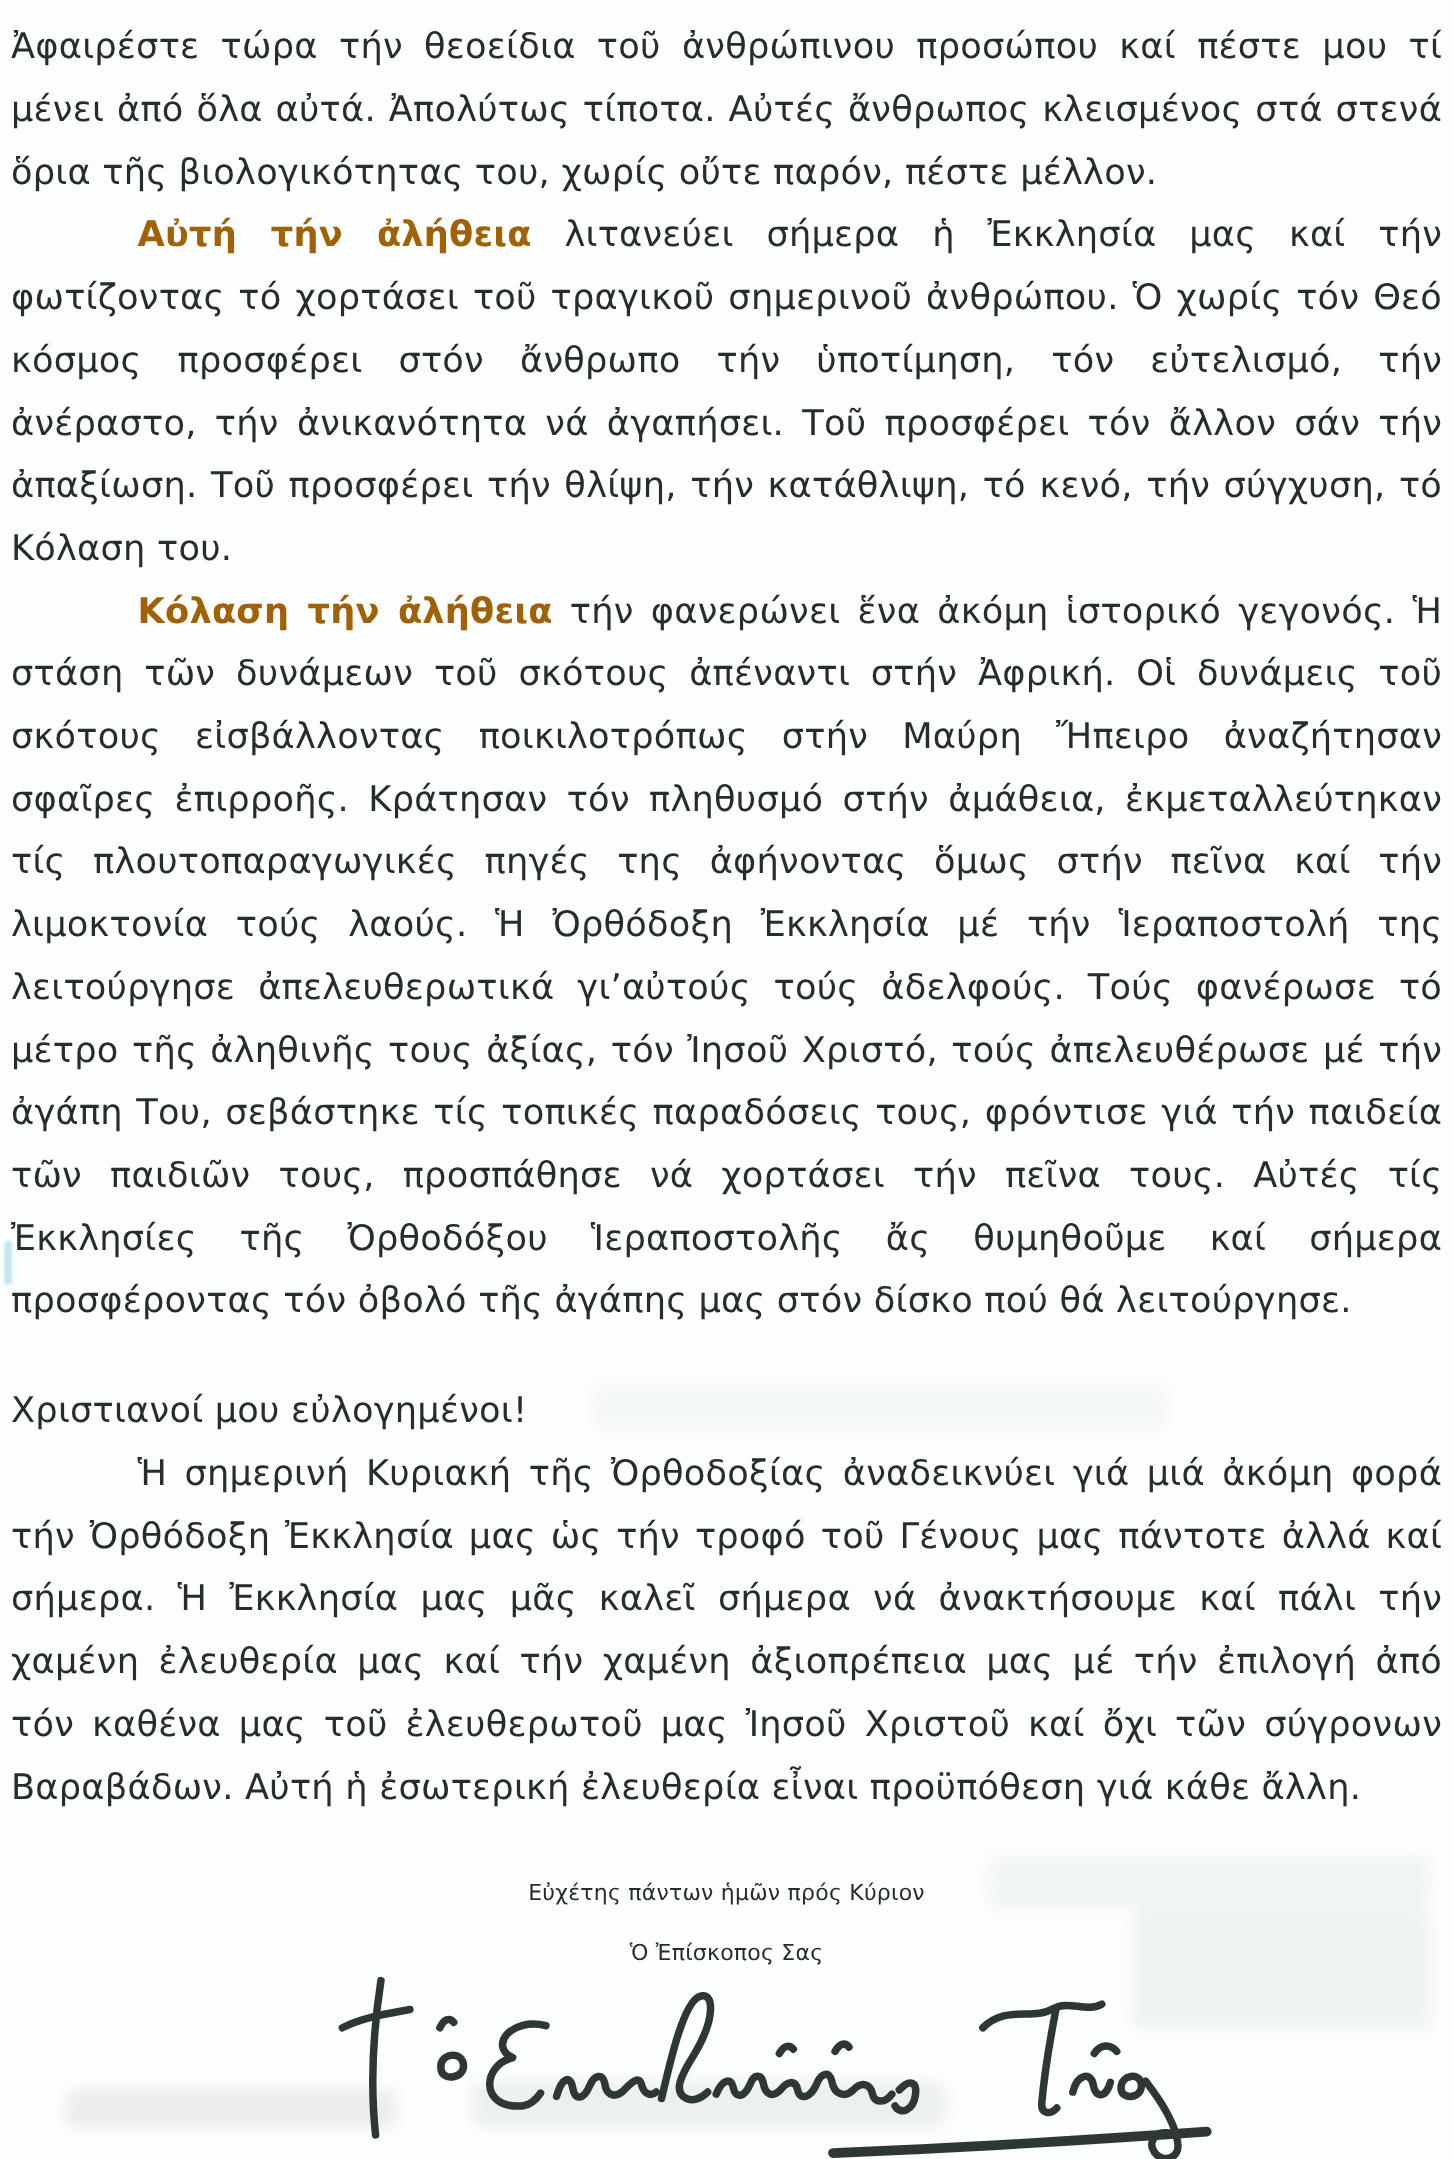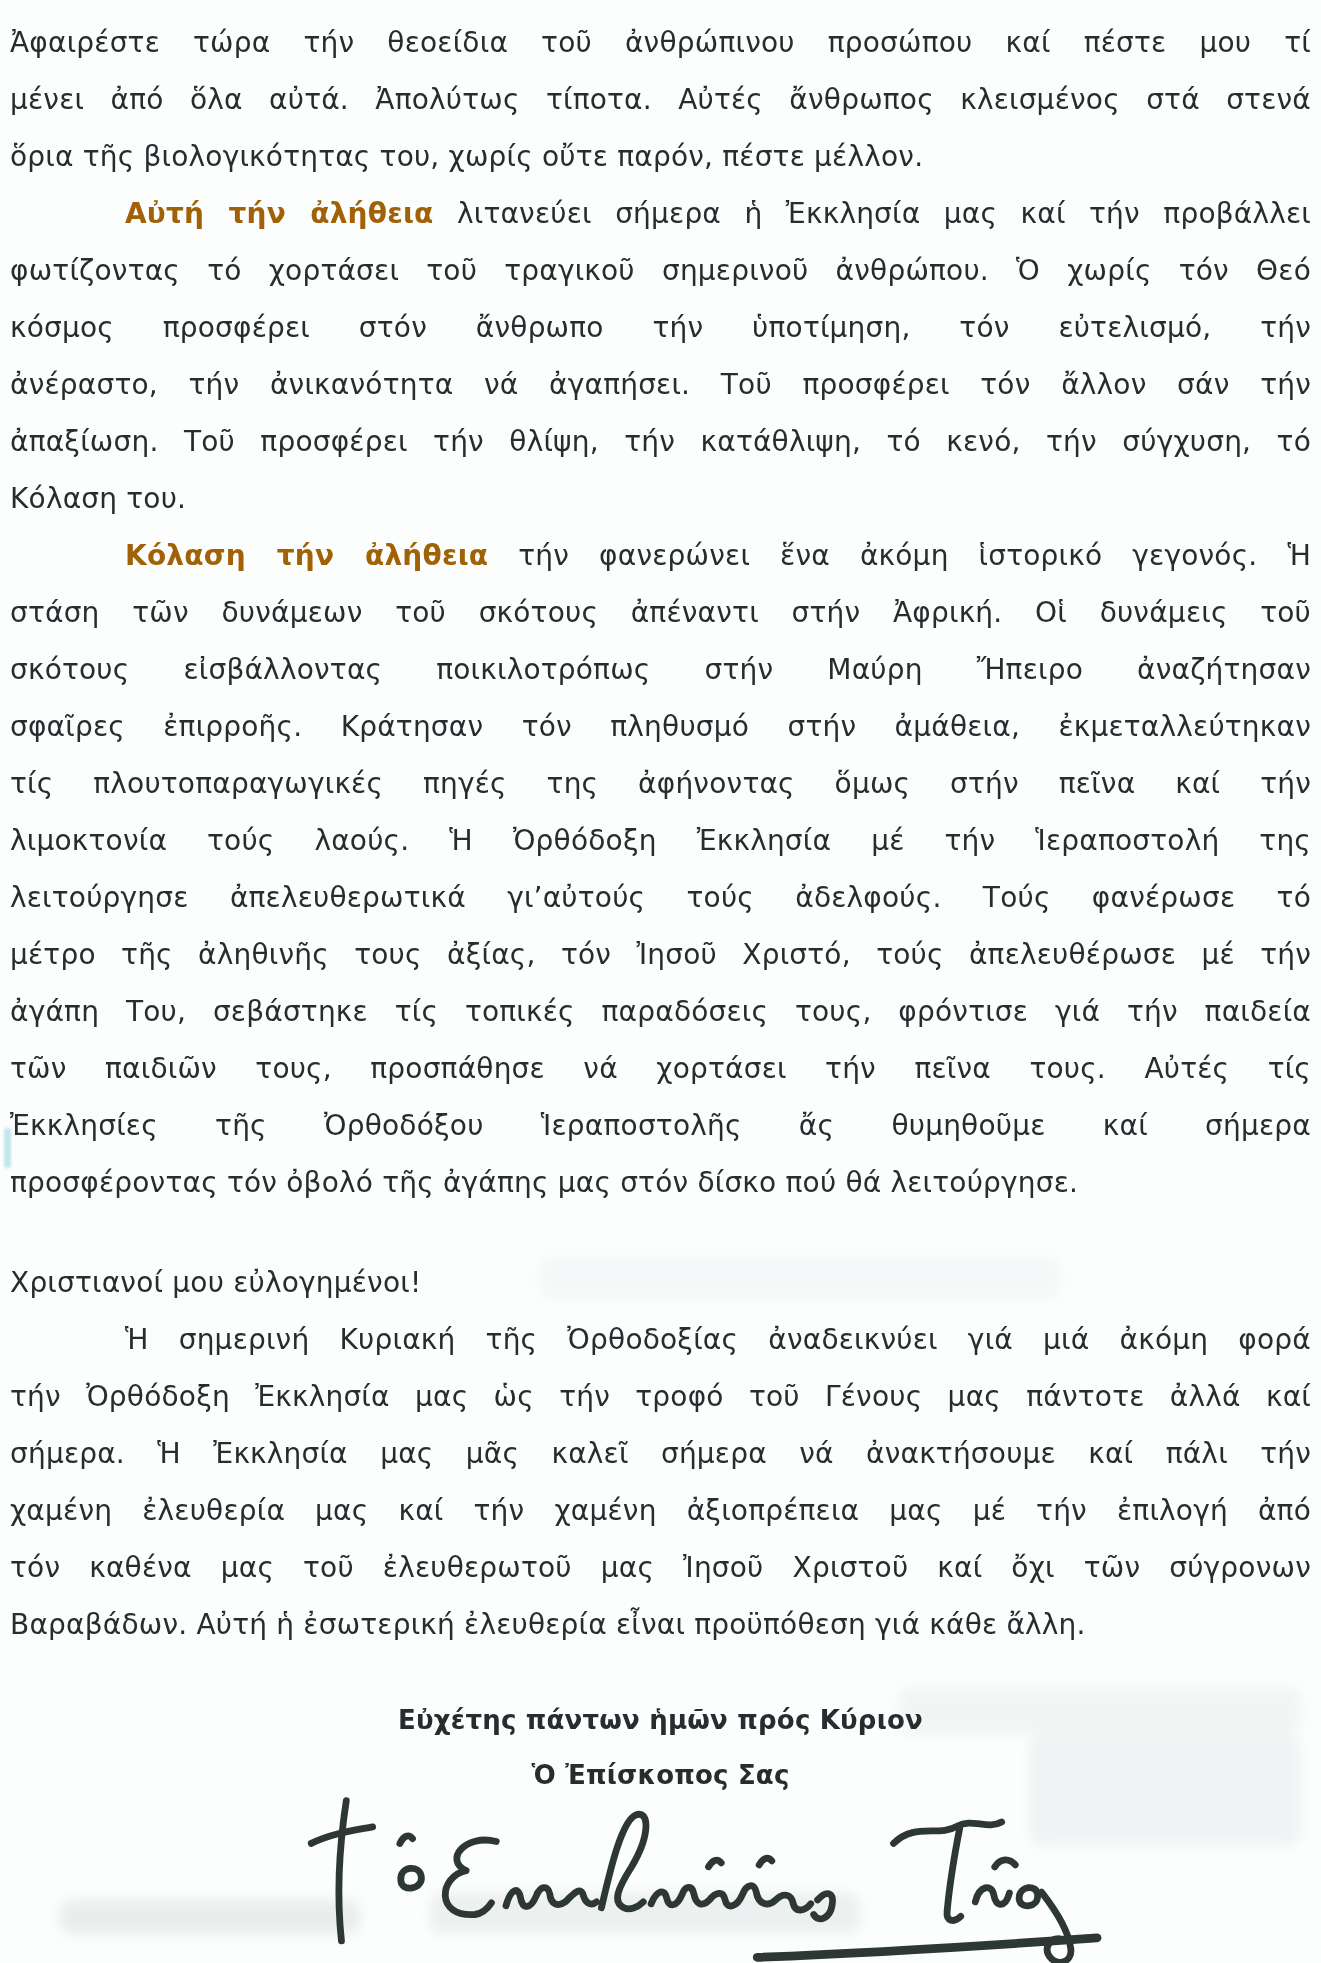--- a/index.html
+++ b/index.html
@@ -15,42 +15,41 @@
     color: #272d2f;
     position: relative;
   }
   .page {
     position: relative;
     width: 1301px;
     padding: 14px 10px 0 10px;
     z-index: 2;
   }
   .line {
-    font-size: 28px;
+    font-size: 32px;
     line-height: 57px;
     height: 57px;
     overflow: hidden;
     text-align: justify;
     text-align-last: justify;
     letter-spacing: 0.2px;
   }
   .line.last { text-align-last: left; }
   .line.plain { text-align: center; text-align-last: left; }
   .line.indent { text-indent: 115px; }
   .line b { font-weight: bold; color: #a16207; }
   .closing {
     margin-top: 40px;
     text-align: center;
   }
   .closing-line {
-    font-size: 26px;
+    font-size: 20px;
     line-height: 55px;
     height: 55px;
     letter-spacing: 0.2px;
-    font-weight: bold;
   }
   .signature {
     margin: -18px auto 0 auto;
     width: 860px;
     height: 185px;
     position: relative;
     left: 30px;
   }
   .signature svg { display: block; width: 860px; height: 185px; }
   .sig-stroke {

